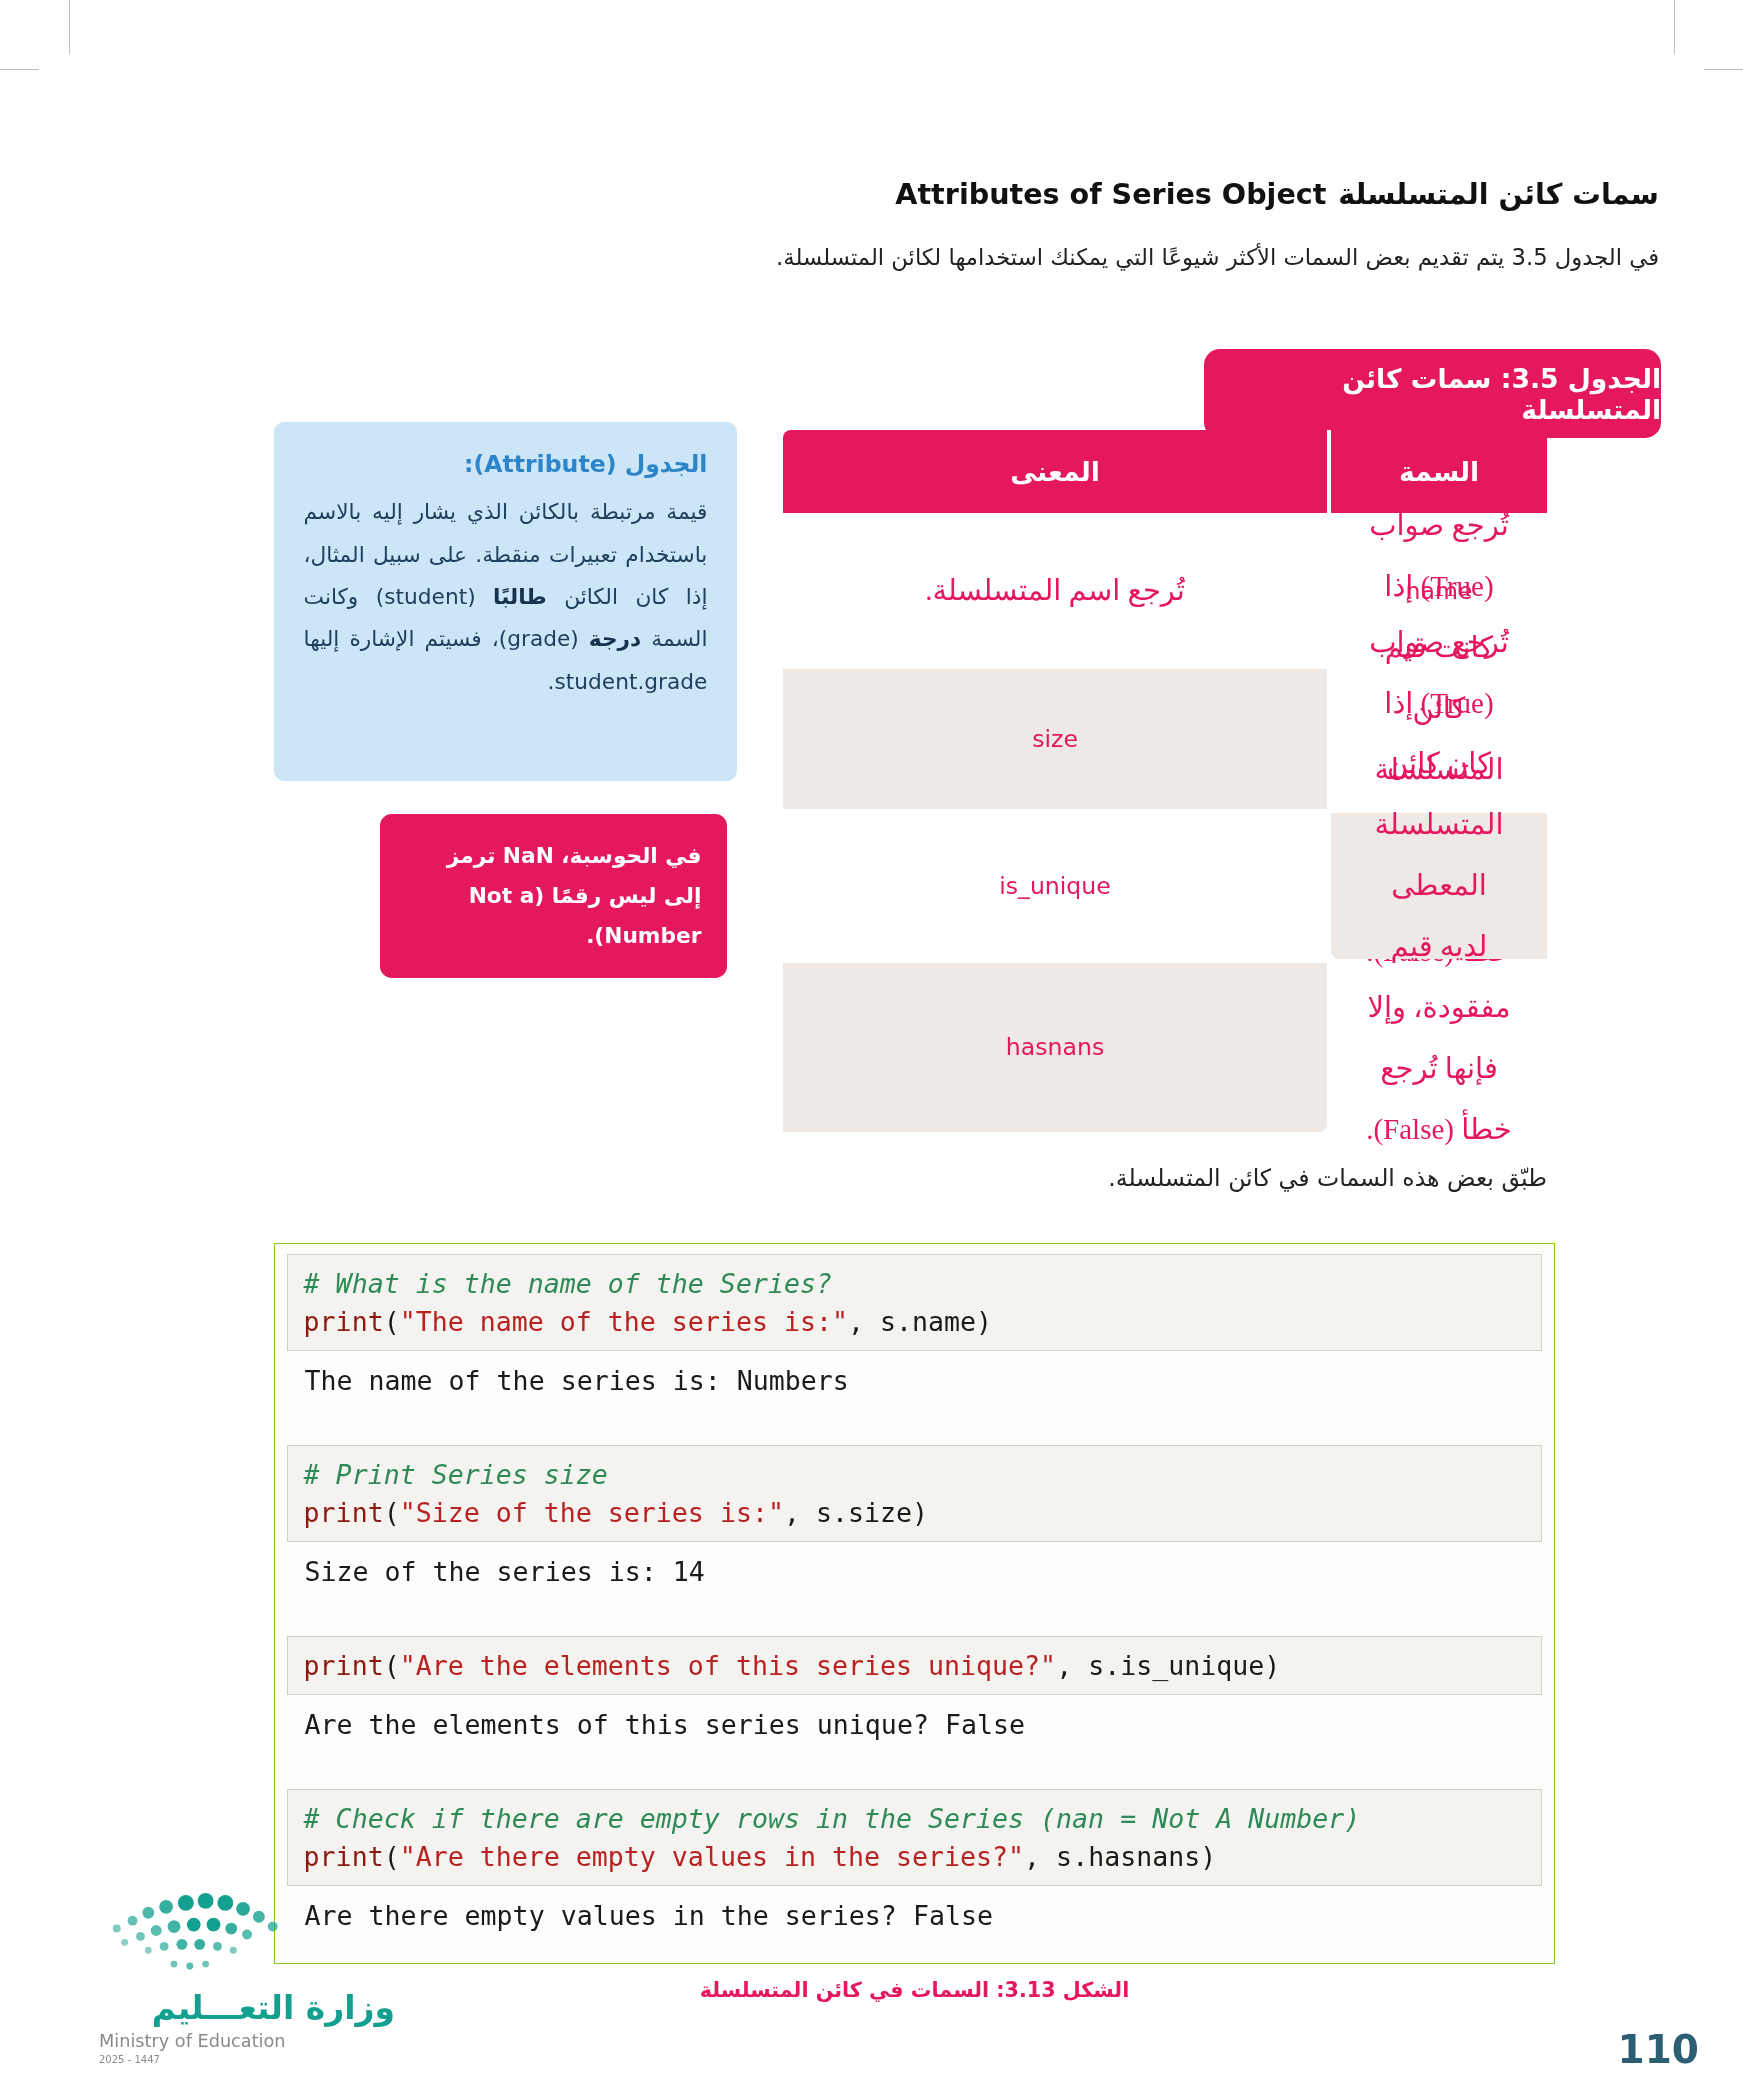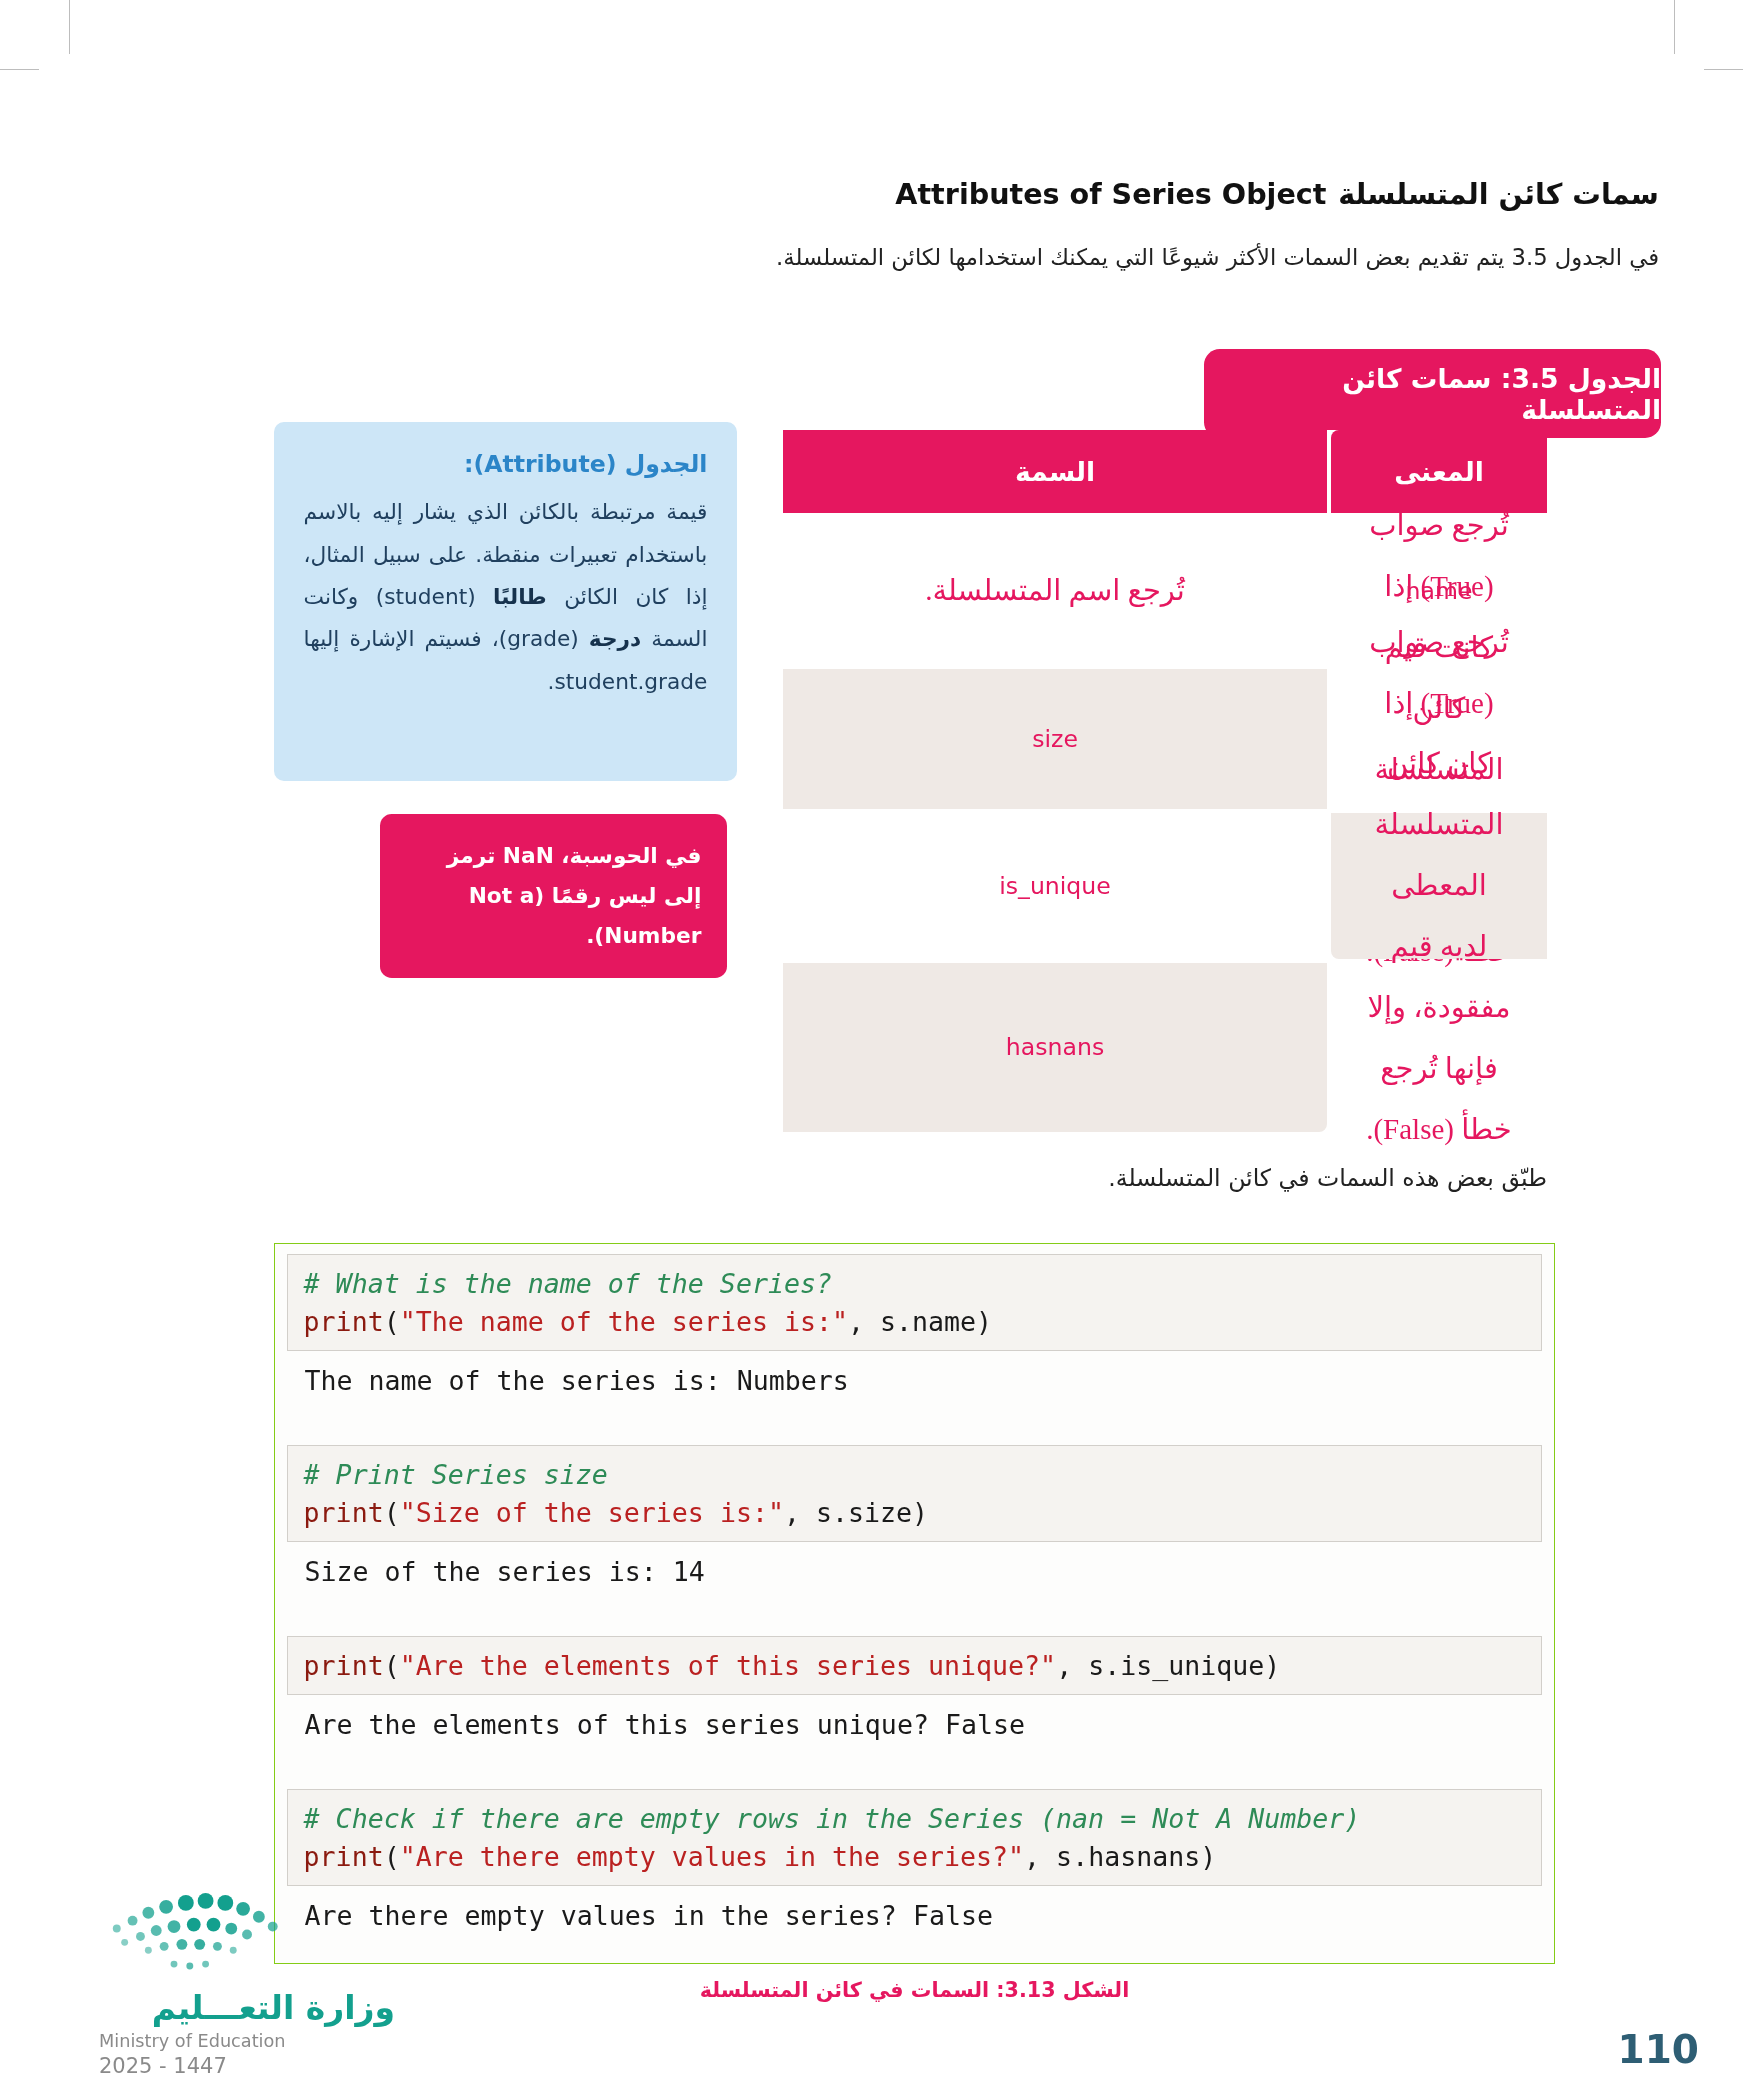--- a/index.html
+++ b/index.html
@@ -65,21 +65,21 @@
   .str { color:#ba2121; }
   .plain { color:#1a1a1a; }
 
   .figure-caption { position:absolute; left:274px; top:1978px; width:1281px; text-align:center;
     color:#e5175f; font-size:20.7px; direction:rtl; font-weight:bold; }
 
   
   .moe { position:absolute; left:99px; top:1883px; width:296px; }
   .moe-ar { color:#13a08e; font-size:33px; font-weight:bold; direction:rtl; text-align:right; margin-top:2px; }
   .moe-en { font-size:17.7px; color:#8a8a8a; margin-top:3.9px; }
-  .moe-years { font-size:21px; color:#8a8a8a; margin-top:3px; }
+  .moe-years { font-size:10px; color:#8a8a8a; margin-top:3px; }
 
   .page-num { position:absolute; right:45px; top:2027px; font-size:39px; font-weight:bold; color:#2e5e74; }
 </style>
 </head>
 <body>
 
 <div class="page">
 
   <span class="crop v" style="left:69px; top:0;"></span>
   <span class="crop h" style="left:0; top:69px;"></span>
@@ -87,22 +87,22 @@
   <span class="crop h" style="left:1704px; top:69px;"></span>
 
   <div class="title-row">
     <span class="ar">سمات كائن المتسلسلة</span><span class="en">Attributes of Series Object</span>
   </div>
   <div class="intro">في الجدول 3.5 يتم تقديم بعض السمات الأكثر شيوعًا التي يمكنك استخدامها لكائن المتسلسلة.</div>
 
   <div class="table-badge">الجدول 3.5: سمات كائن المتسلسلة</div>
 
   <div class="attr-table">
+    <div class="h-cell first">المعنى</div>
     <div class="h-cell">السمة</div>
-    <div class="h-cell first">المعنى</div>
 
     <div class="m-cell bg-white">تُرجع اسم المتسلسلة.</div>
     <div class="a-cell bg-white">name</div>
 
     <div class="a-cell bg-gray">size</div>
 
     <div class="m-cell bg-white">تُرجع صواب (True) إذا كانت قيم كائن المتسلسلة فريدة، وإلا فإنها تُرجع خطأ (False).</div>
     <div class="a-cell bg-white">is_unique</div>
 
     <div class="m-cell bg-gray last">تُرجع صواب (True) إذا كان كائن المتسلسلة المعطى لديه قيم مفقودة، وإلا فإنها تُرجع خطأ (False).</div>

